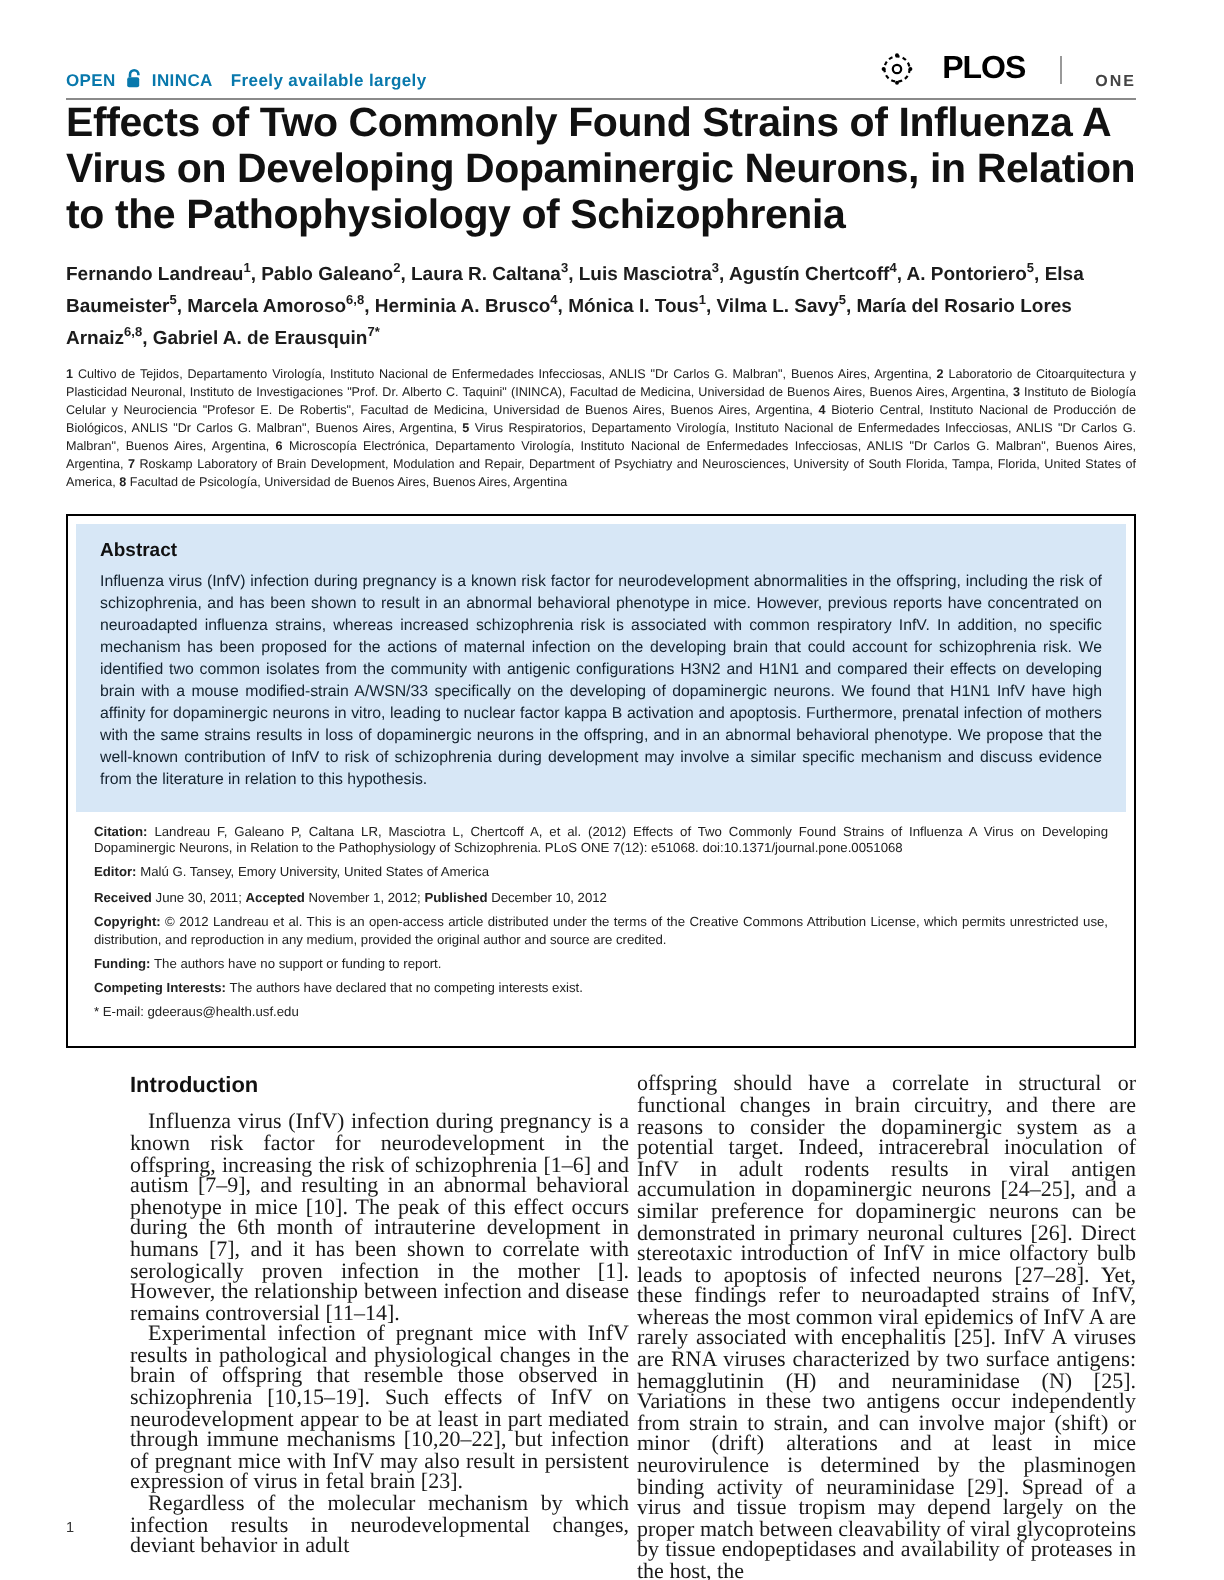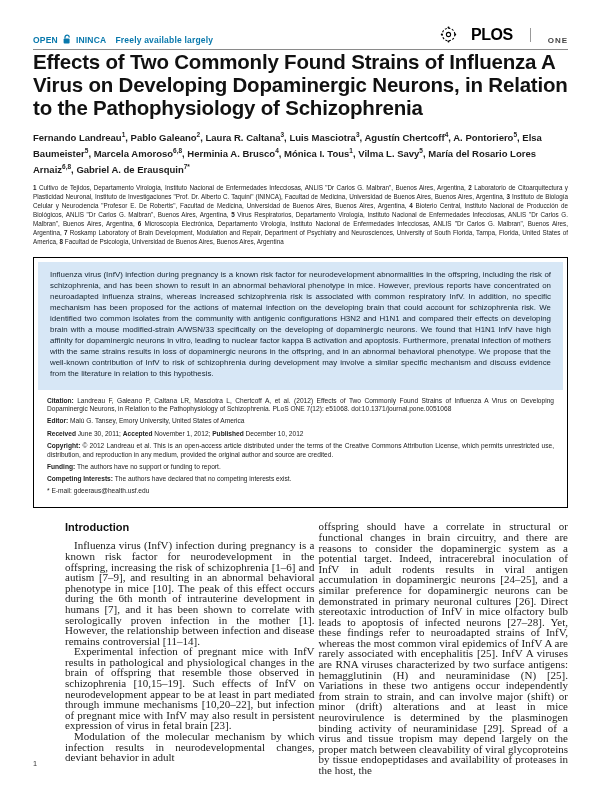--- a/index.html
+++ b/index.html
@@ -86,40 +86,41 @@
     </div>
   </div>
   <hr class="hdr-rule">
 
   <h1 class="title">Effects of Two Commonly Found Strains of Influenza A Virus on Developing Dopaminergic Neurons, in Relation to the Pathophysiology of Schizophrenia</h1>
   <p class="authors" id="authors-line"><span>Fernando Landreau</span><sup>1</sup>, <span>Pablo Galeano</span><sup>2</sup>, <span>Laura R. Caltana</span><sup>3</sup>, <span>Luis Masciotra</span><sup>3</sup>, <span>Agustín Chertcoff</span><sup>4</sup>, <span>A. Pontoriero</span><sup>5</sup>, <span>Elsa Baumeister</span><sup>5</sup>, <span>Marcela Amoroso</span><sup>6,8</sup>, <span>Herminia A. Brusco</span><sup>4</sup>, <span>Mónica I. Tous</span><sup>1</sup>, <span>Vilma L. Savy</span><sup>5</sup>, <span>María del Rosario Lores Arnaiz</span><sup>6,8</sup>, <span>Gabriel A. de Erausquin</span><sup>7*</sup></p>
   <p class="affils" id="affils-block"><b>1 </b><span>Cultivo de Tejidos, Departamento Virología, Instituto Nacional de Enfermedades Infecciosas, ANLIS "Dr Carlos G. Malbran", Buenos Aires, Argentina, </span><b>2 </b><span>Laboratorio de Citoarquitectura y Plasticidad Neuronal, Instituto de Investigaciones "Prof. Dr. Alberto C. Taquini" (ININCA), Facultad de Medicina, Universidad de Buenos Aires, Buenos Aires, Argentina, </span><b>3 </b><span>Instituto de Biología Celular y Neurociencia "Profesor E. De Robertis", Facultad de Medicina, Universidad de Buenos Aires, Buenos Aires, Argentina, </span><b>4 </b><span>Bioterio Central, Instituto Nacional de Producción de Biológicos, ANLIS "Dr Carlos G. Malbran", Buenos Aires, Argentina, </span><b>5 </b><span>Virus Respiratorios, Departamento Virología, Instituto Nacional de Enfermedades Infecciosas, ANLIS "Dr Carlos G. Malbran", Buenos Aires, Argentina, </span><b>6 </b><span>Microscopía Electrónica, Departamento Virología, Instituto Nacional de Enfermedades Infecciosas, ANLIS "Dr Carlos G. Malbran", Buenos Aires, Argentina, </span><b>7 </b><span>Roskamp Laboratory of Brain Development, Modulation and Repair, Department of Psychiatry and Neurosciences, University of South Florida, Tampa, Florida, United States of America, </span><b>8 </b><span>Facultad de Psicología, Universidad de Buenos Aires, Buenos Aires, Argentina</span></p>
 
   <div class="absbox">
     <div class="abstract-panel">
+      <h2>Abstract</h2>
       <p>Influenza virus (InfV) infection during pregnancy is a known risk factor for neurodevelopment abnormalities in the offspring, including the risk of schizophrenia, and has been shown to result in an abnormal behavioral phenotype in mice. However, previous reports have concentrated on neuroadapted influenza strains, whereas increased schizophrenia risk is associated with common respiratory InfV. In addition, no specific mechanism has been proposed for the actions of maternal infection on the developing brain that could account for schizophrenia risk. We identified two common isolates from the community with antigenic configurations H3N2 and H1N1 and compared their effects on developing brain with a mouse modified-strain A/WSN/33 specifically on the developing of dopaminergic neurons. We found that H1N1 InfV have high affinity for dopaminergic neurons in vitro, leading to nuclear factor kappa B activation and apoptosis. Furthermore, prenatal infection of mothers with the same strains results in loss of dopaminergic neurons in the offspring, and in an abnormal behavioral phenotype. We propose that the well-known contribution of InfV to risk of schizophrenia during development may involve a similar specific mechanism and discuss evidence from the literature in relation to this hypothesis.</p>
     </div>
     <div class="meta" id="meta-block">
         <div class="meta-row"><b>Citation: </b>Landreau F, Galeano P, Caltana LR, Masciotra L, Chertcoff A, et al. (2012) Effects of Two Commonly Found Strains of Influenza A Virus on Developing Dopaminergic Neurons, in Relation to the Pathophysiology of Schizophrenia. PLoS ONE 7(12): e51068. doi:10.1371/journal.pone.0051068</div>
         <div class="meta-row"><b>Editor: </b>Malú G. Tansey, Emory University, United States of America</div>
         <div class="meta-row"><b>Received </b>June 30, 2011; <b>Accepted </b>November 1, 2012; <b>Published </b>December 10, 2012</div>
         <div class="meta-row"><b>Copyright: </b>© 2012 Landreau et al. This is an open-access article distributed under the terms of the Creative Commons Attribution License, which permits unrestricted use, distribution, and reproduction in any medium, provided the original author and source are credited.</div>
         <div class="meta-row"><b>Funding: </b>The authors have no support or funding to report.</div>
         <div class="meta-row"><b>Competing Interests: </b>The authors have declared that no competing interests exist.</div>
         <div class="meta-row">* E-mail: gdeeraus@health.usf.edu</div>
       </div>
   </div>
 
   <div class="body-cols">
     <div class="col">
       <h3 class="sec-head">Introduction</h3>
       <div id="left-paras">
           <p class="body-para">Influenza virus (InfV) infection during pregnancy is a known risk factor for neurodevelopment in the offspring, increasing the risk of schizophrenia [1–6] and autism [7–9], and resulting in an abnormal behavioral phenotype in mice [10]. The peak of this effect occurs during the 6th month of intrauterine development in humans [7], and it has been shown to correlate with serologically proven infection in the mother [1]. However, the relationship between infection and disease remains controversial [11–14].</p>
           <p class="body-para">Experimental infection of pregnant mice with InfV results in pathological and physiological changes in the brain of offspring that resemble those observed in schizophrenia [10,15–19]. Such effects of InfV on neurodevelopment appear to be at least in part mediated through immune mechanisms [10,20–22], but infection of pregnant mice with InfV may also result in persistent expression of virus in fetal brain [23].</p>
-          <p class="body-para">Modulation of the molecular mechanism by which infection results in neurodevelopmental changes, deviant behavior in adult</p>
+          <p class="body-para">Regardless of the molecular mechanism by which infection results in neurodevelopmental changes, deviant behavior in adult</p>
         </div>
     </div>
     <div class="col">
       <div id="right-paras">
           <p class="body-para no-indent">offspring should have a correlate in structural or functional changes in brain circuitry, and there are reasons to consider the dopaminergic system as a potential target. Indeed, intracerebral inoculation of InfV in adult rodents results in viral antigen accumulation in dopaminergic neurons [24–25], and a similar preference for dopaminergic neurons can be demonstrated in primary neuronal cultures [26]. Direct stereotaxic introduction of InfV in mice olfactory bulb leads to apoptosis of infected neurons [27–28]. Yet, these findings refer to neuroadapted strains of InfV, whereas the most common viral epidemics of InfV A are rarely associated with encephalitis [25]. InfV A viruses are RNA viruses characterized by two surface antigens: hemagglutinin (H) and neuraminidase (N) [25]. Variations in these two antigens occur independently from strain to strain, and can involve major (shift) or minor (drift) alterations and at least in mice neurovirulence is determined by the plasminogen binding activity of neuraminidase [29]. Spread of a virus and tissue tropism may depend largely on the proper match between cleavability of viral glycoproteins by tissue endopeptidases and availability of proteases in the host, the</p>
         </div>
     </div>
   </div>
 
 </div>

